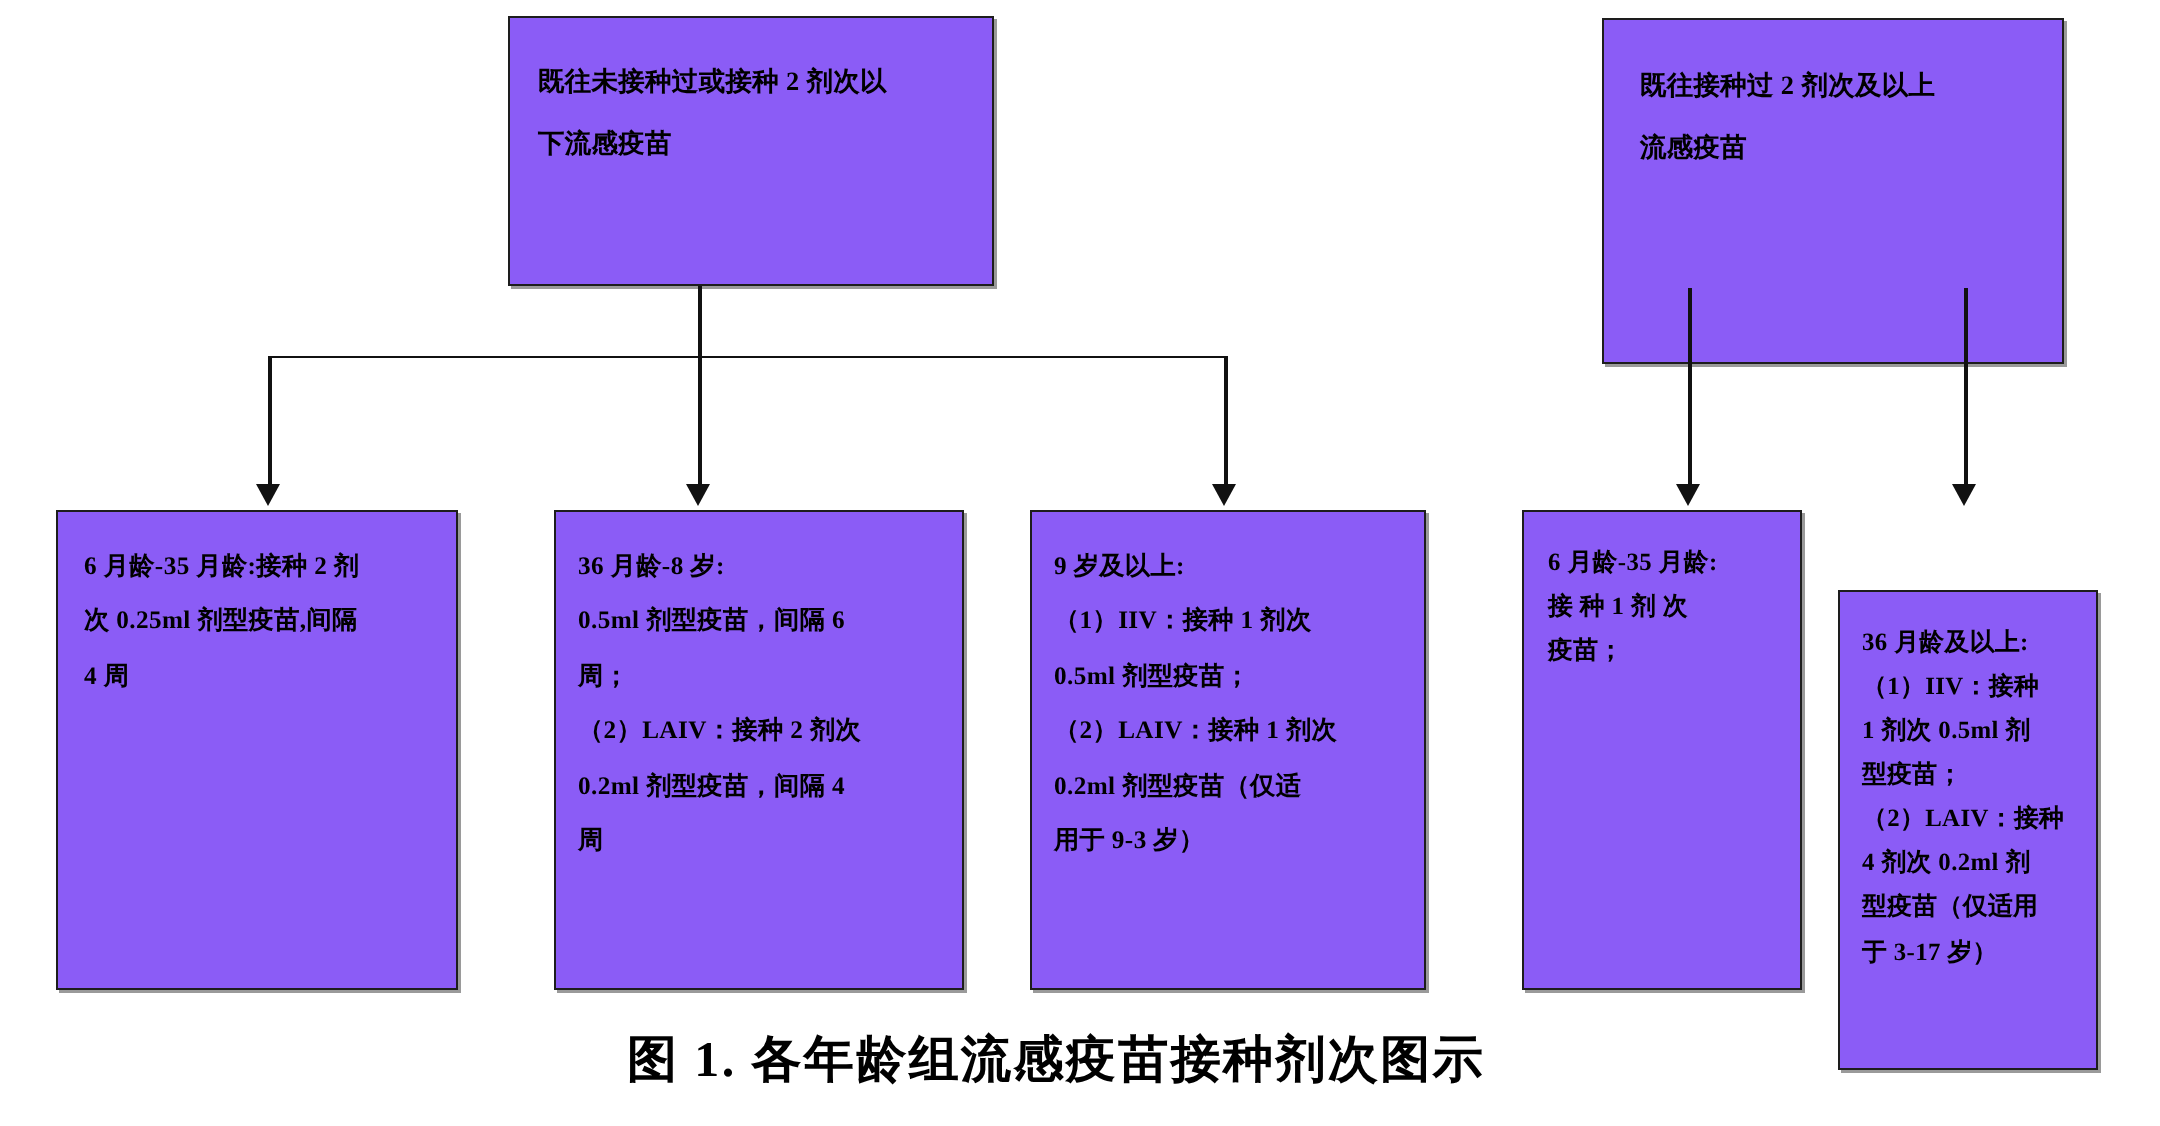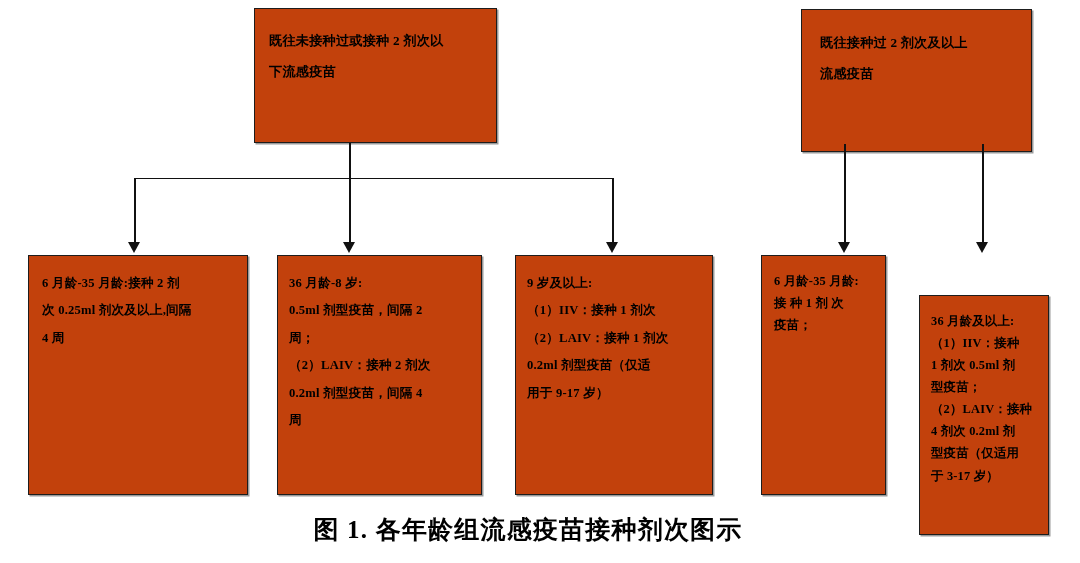--- a/index.html
+++ b/index.html
@@ -12,21 +12,21 @@
     width: 1080px;
     height: 563px;
     background: #ffffff;
     font-family: "Liberation Serif", "DejaVu Serif", serif;
     overflow: hidden;
   }
   .node {
     position: absolute;
     box-sizing: border-box;
     border: 1.6px solid #1d1d1d;
-    background: #c2410c;
+    background: #8b5cf6;
     box-shadow: 1.5px 1.5px 0 0 #9a9a9a;
     padding: 14px 11px 8px 11px;
     color: #000000;
     font-weight: bold;
     line-height: 2.05;
     letter-spacing: 0.2px;
   }
   .node .ln {
     display: block;
     white-space: pre;
@@ -34,33 +34,33 @@
 
   
   #node-prev-none {
     left: 254px; top: 8px; width: 243px; height: 135px;
     font-size: 13.2px;
     padding-left: 14px;
     padding-top: 16px;
     line-height: 2.35;
   }
   #node-prev-two {
-    left: 801px; top: 9px; width: 231px; height: 143px;
+    left: 801px; top: 9px; width: 231px; height: 173px;
     font-size: 13.2px;
     padding-left: 18px;
     padding-top: 17px;
     line-height: 2.35;
   }
 
   
   .leaf { top: 255px; height: 240px; font-size: 12.6px; line-height: 2.18; }
-  #node-age-6m-35m-a { left: 28px;  width: 220px; padding-left: 13px; }
+  #node-age-6m-35m-a { left: 28px;  width: 201px; padding-left: 13px; }
   #node-age-36m-8y   { left: 277px; width: 205px; }
   #node-age-9y-up    { left: 515px; width: 198px; padding-left: 11px; }
-  #node-age-6m-35m-b { left: 761px; width: 125px; padding-left: 12px; font-size: 12.4px; line-height: 1.78; }
+  #node-age-6m-35m-b { left: 761px; width: 140px; padding-left: 12px; font-size: 12.4px; line-height: 1.78; }
   #node-age-36m-up   { left: 919px; width: 130px; padding-left: 11px; font-size: 12.4px; line-height: 1.78; margin-top: 40px; }
 
   
   .conn { position: absolute; background: #111111; }
   .vline { width: 1.7px; }
   .hline { height: 1.7px; }
   .arrowhead {
     position: absolute;
     width: 0; height: 0;
     border-left: 6.5px solid transparent;
@@ -110,39 +110,40 @@
   <div class="arrowhead" style="left:606.3px; top:242px;"></div>
 
   <div class="conn vline" style="left:844px; top:144px; height:100px;"></div>
   <div class="arrowhead" style="left:838.3px; top:242px;"></div>
 
   <div class="conn vline" style="left:982px; top:144px; height:100px;"></div>
   <div class="arrowhead" style="left:976.3px; top:242px;"></div>
 
   <div class="node leaf" id="node-age-6m-35m-a">
     <span class="ln">6 月龄-35 月龄:接种 2 剂</span>
-    <span class="ln">次 0.25ml 剂次及以上,间隔</span>
+    <span class="ln">次 0.25ml 剂型疫苗,间隔</span>
     <span class="ln">4 周</span>
   </div>
 
   <div class="node leaf" id="node-age-36m-8y">
     <span class="ln">36 月龄-8 岁:</span>
-    <span class="ln">0.5ml 剂型疫苗，间隔 2</span>
+    <span class="ln">0.5ml 剂型疫苗，间隔 6</span>
     <span class="ln">周；</span>
     <span class="ln">（2）LAIV：接种 2 剂次</span>
     <span class="ln">0.2ml 剂型疫苗，间隔 4</span>
     <span class="ln">周</span>
   </div>
 
   <div class="node leaf" id="node-age-9y-up">
     <span class="ln">9 岁及以上:</span>
     <span class="ln">（1）IIV：接种 1 剂次</span>
+    <span class="ln">0.5ml 剂型疫苗；</span>
     <span class="ln">（2）LAIV：接种 1 剂次</span>
     <span class="ln">0.2ml 剂型疫苗（仅适</span>
-    <span class="ln">用于 9-17 岁）</span>
+    <span class="ln">用于 9-3 岁）</span>
   </div>
 
   <div class="node leaf" id="node-age-6m-35m-b">
     <span class="ln">6 月龄-35 月龄:</span>
     <span class="ln">接 种 1 剂 次</span>
     <span class="ln">疫苗；</span>
   </div>
 
   <div class="node leaf" id="node-age-36m-up">
     <span class="ln">36 月龄及以上:</span>

